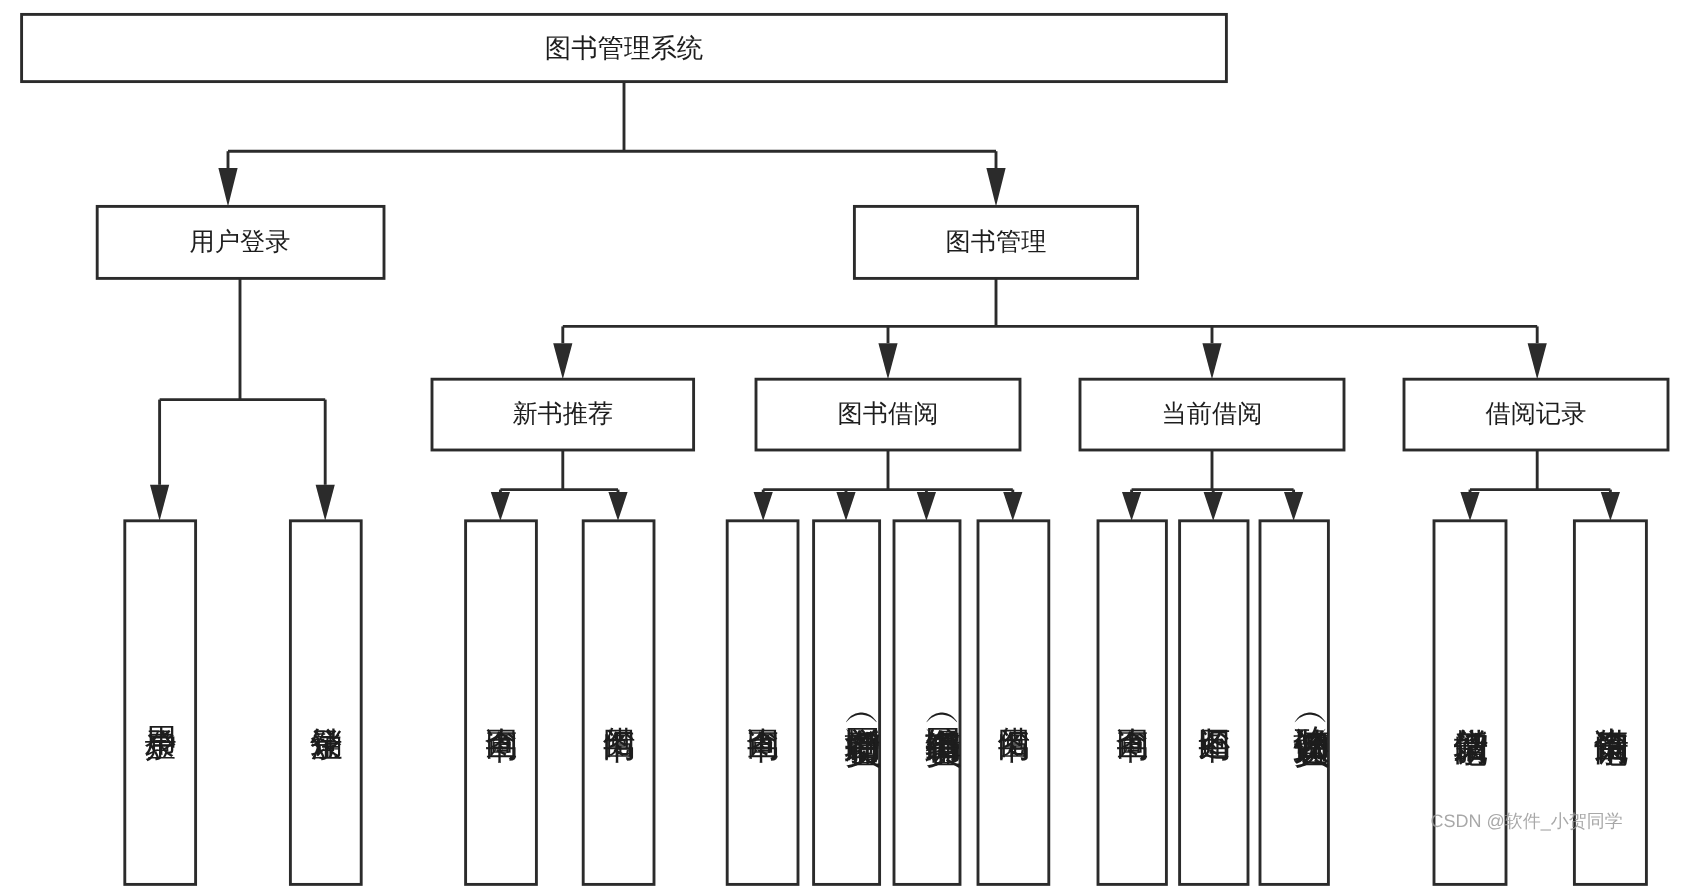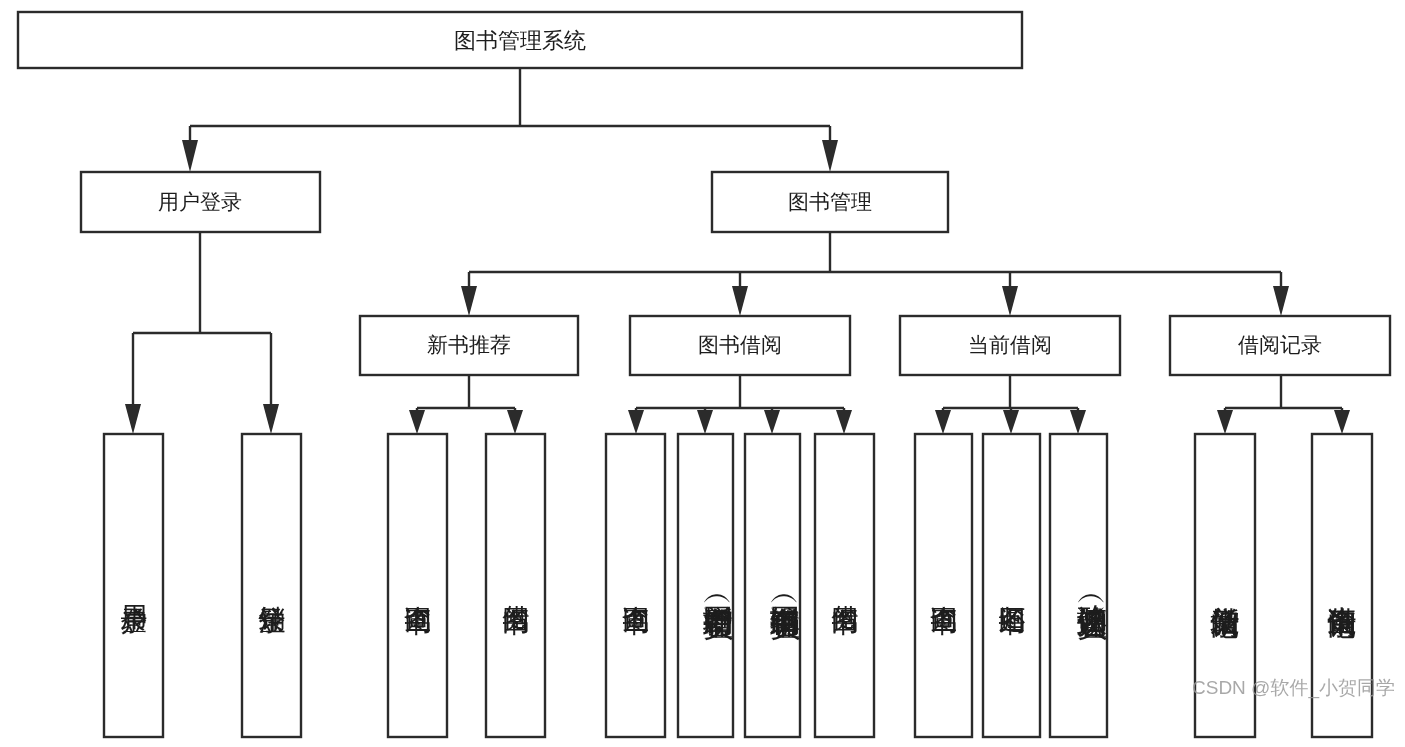--- a/index.html
+++ b/index.html
@@ -64,21 +64,21 @@
     align-items: center;
     justify-content: center;
     pointer-events: none;
     white-space: nowrap;
   }
   .watermark {
     position: absolute;
     left: 1192px;
     top: 675px;
     font-family: "Liberation Sans", "DejaVu Sans", sans-serif;
-    font-size: 19px;
+    font-size: 15px;
     color: #9a9a9a;
     white-space: nowrap;
     opacity: 0.85;
   }
 </style>
 </head>
 <body>
 
 <div id="diagram-root">
 

